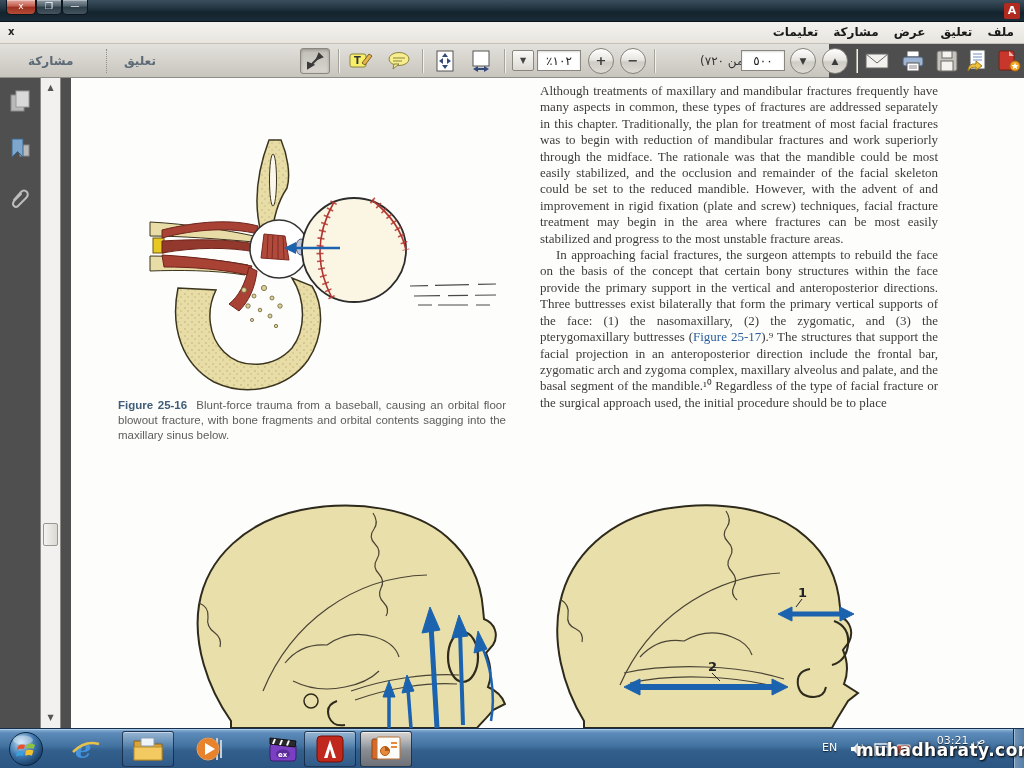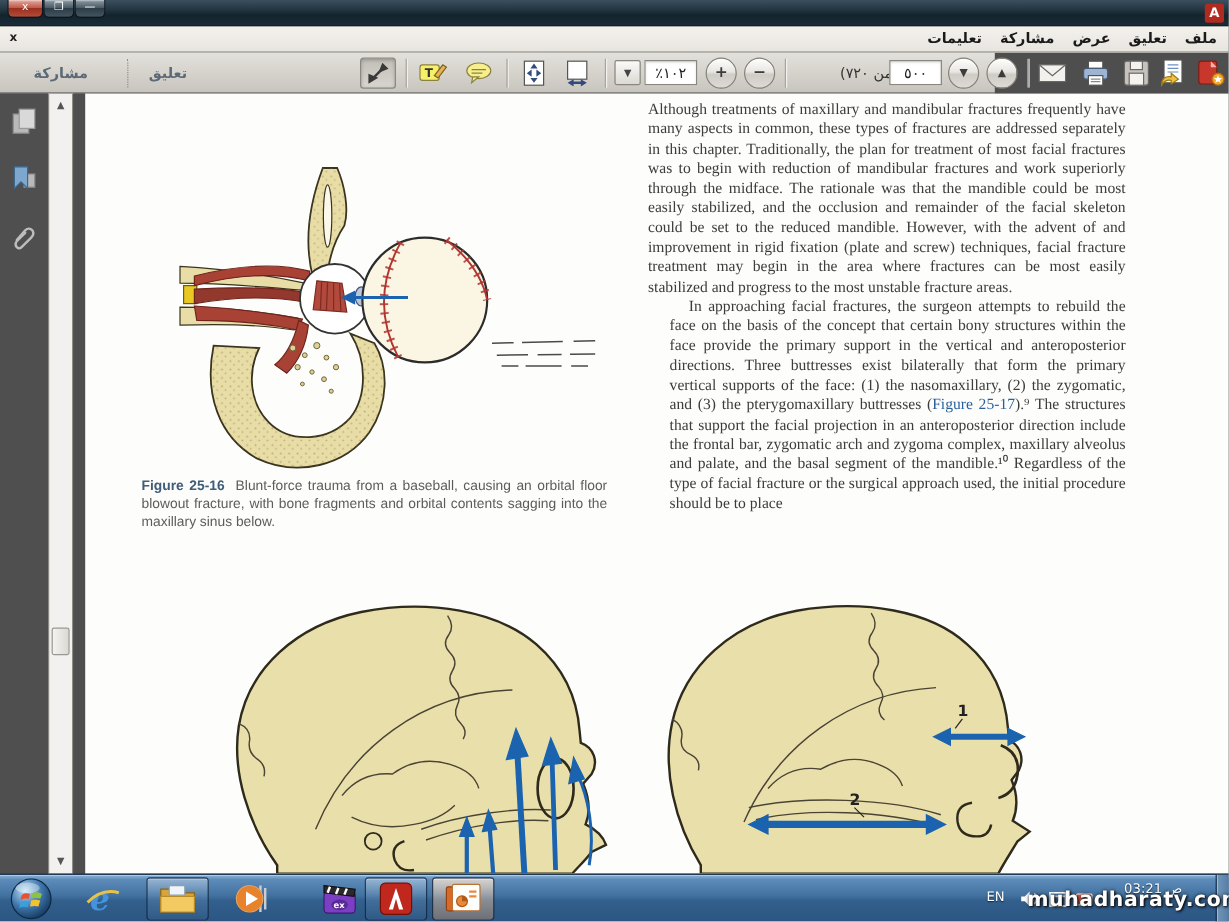--- a/index.html
+++ b/index.html
@@ -61,21 +61,21 @@
   .vs-arrow { position:absolute; left:0; width:19px; height:17px; text-align:center; font-size:8px;
     color:#555; line-height:17px; }
   .vs-thumb { position:absolute; left:2px; top:445px; width:15px; height:23px; border:1px solid #9a9792;
     border-radius:2px; background:linear-gradient(90deg,#f4f3f1,#dcd9d4); }
 
   .gutter { position:absolute; left:61px; top:78px; width:10px; height:650px; background:#4e4e4e; }
   .page { position:absolute; left:71px; top:78px; width:953px; height:650px; background:#fdfdfb; overflow:hidden; }
 
   .doc-text { position:absolute; font-family:"Liberation Serif", serif; font-size:13px; line-height:16.4px;
     color:#3d3c3a; text-align:justify; }
-  .para-indent { text-indent:16px;margin-left:18px; }
+  .para-indent { text-indent:16px; }
   .doc-link { color:#2a5f9e; }
   .caption { position:absolute; font-family:"Liberation Sans", sans-serif; font-size:11.5px;
     line-height:15px; color:#5c5c5c; text-align:justify; }
   .caption b { color:#3f5d78; }
 
   
   .taskbar { position:absolute; left:0; top:728px; width:1024px; height:40px;
     background:linear-gradient(180deg,#8fb6da 0%,#5e8cba 10%,#41719f 45%,#335f8d 55%,#2b5683 88%,#3a6globalThis794 100%);
     background:linear-gradient(180deg,#8fb6da 0%,#5e8cba 10%,#41719f 45%,#335f8d 55%,#2b5683 100%);
     border-top:1px solid #17314d; box-shadow:inset 0 1px 0 #a9cae8; }

